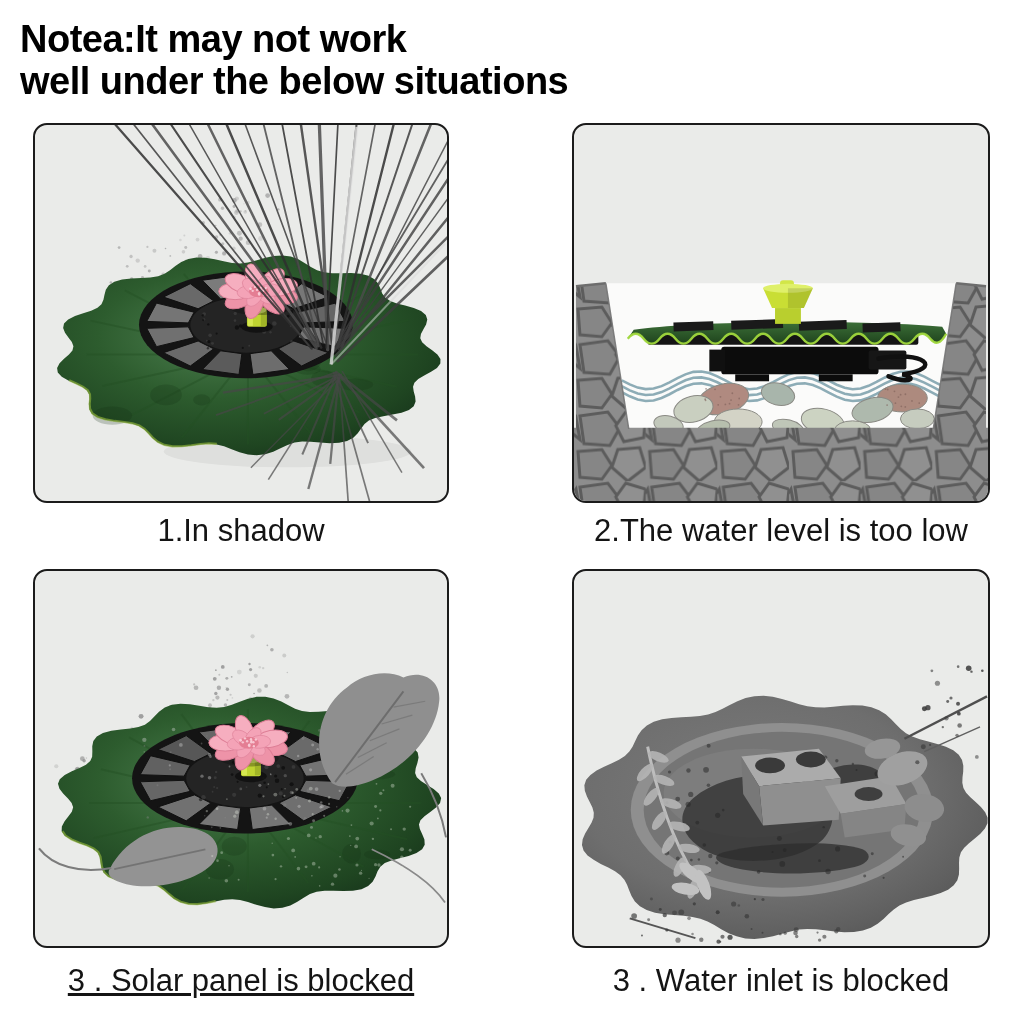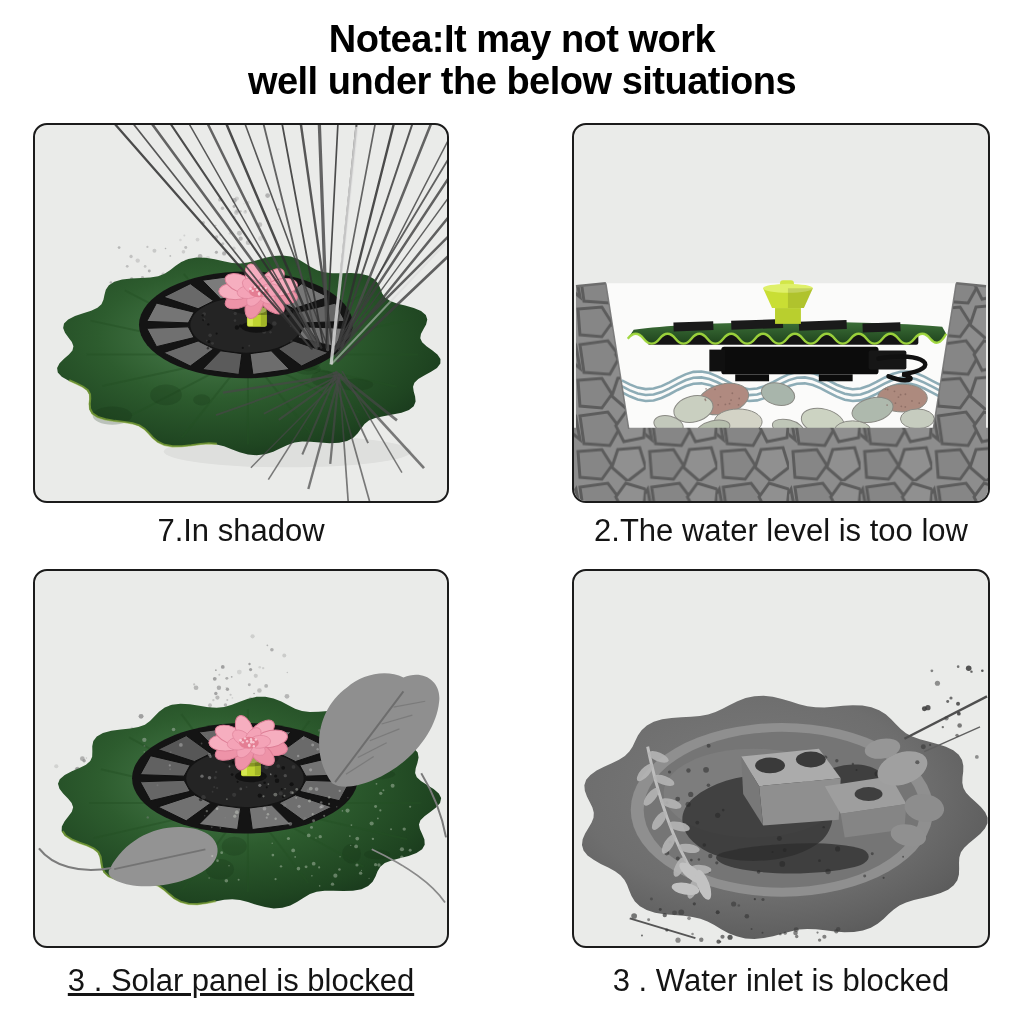--- a/index.html
+++ b/index.html
@@ -1,19 +1,19 @@
 <!DOCTYPE html>
 <html><head>
 <meta charset="utf-8">
 <style>
   html,body{margin:0;padding:0;}
   body{width:1024px;height:1024px;background:#ffffff;font-family:"Liberation Sans",sans-serif;}
   .stage{position:absolute;left:0;top:0;width:1024px;height:1024px;background:#ffffff;overflow:hidden;}
   .title{position:absolute;top:18px;left:0;width:100%;padding-left:20px;box-sizing:border-box;
-         text-align:center;font-weight:700;font-size:38px;line-height:42px;color:#000;letter-spacing:-0.5px;}
+         text-align:left;font-weight:700;font-size:38px;line-height:42px;color:#000;letter-spacing:-0.5px;}
   .panel{position:absolute;box-sizing:border-box;border:2px solid #1b1b1b;border-radius:14px;
          background:#eaebe9;overflow:hidden;}
   .panel svg{display:block;width:100%;height:100%;}
   #p1{left:33px;top:123px;width:416px;height:380px;}
   #p2{left:572px;top:123px;width:418px;height:380px;}
   #p3{left:33px;top:569px;width:416px;height:379px;}
   #p4{left:572px;top:569px;width:418px;height:379px;}
   .caption{position:absolute;text-align:center;font-size:31px;line-height:38px;color:#141414;}
   #c1{left:33px;top:512px;width:416px;}
   #c2{left:572px;top:512px;width:418px;}
@@ -901,17 +901,17 @@
           <radialGradient id="rg3" cx="42%" cy="40%" r="70%">
             <stop offset="0" stop-color="#7b7b7b"></stop>
             <stop offset="0.6" stop-color="#6e6e6e"></stop>
             <stop offset="0.85" stop-color="#5f5f5f"></stop>
             <stop offset="1" stop-color="#535353"></stop>
           </radialGradient>
         </defs>
       </svg>
   </div>
 
-  <div class="caption" id="c1">7.In shadow</div>
+  <div class="caption" id="c1">1.In shadow</div>
   <div class="caption" id="c2">2.The water level is too low</div>
   <div class="caption" id="c3">3 . Solar panel is blocked</div>
   <div class="caption" id="c4">3 . Water inlet is blocked</div>
 </div>
 
 </body></html>

